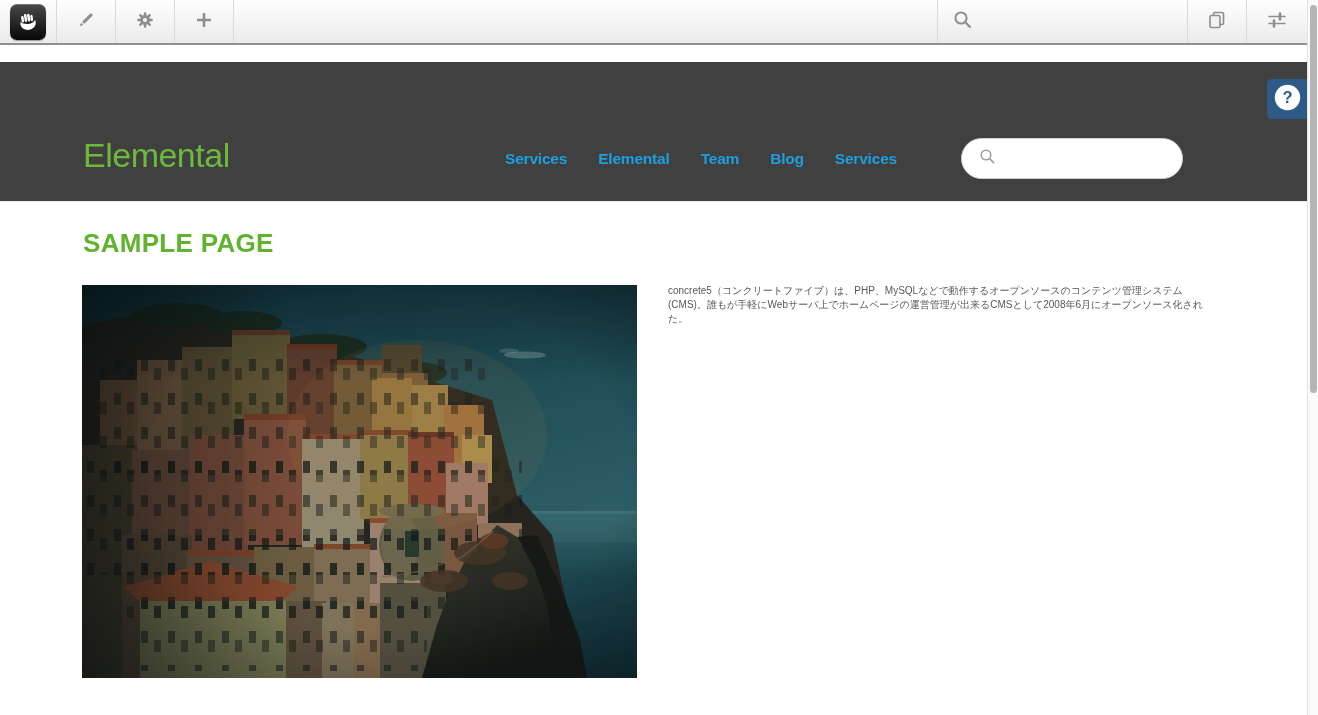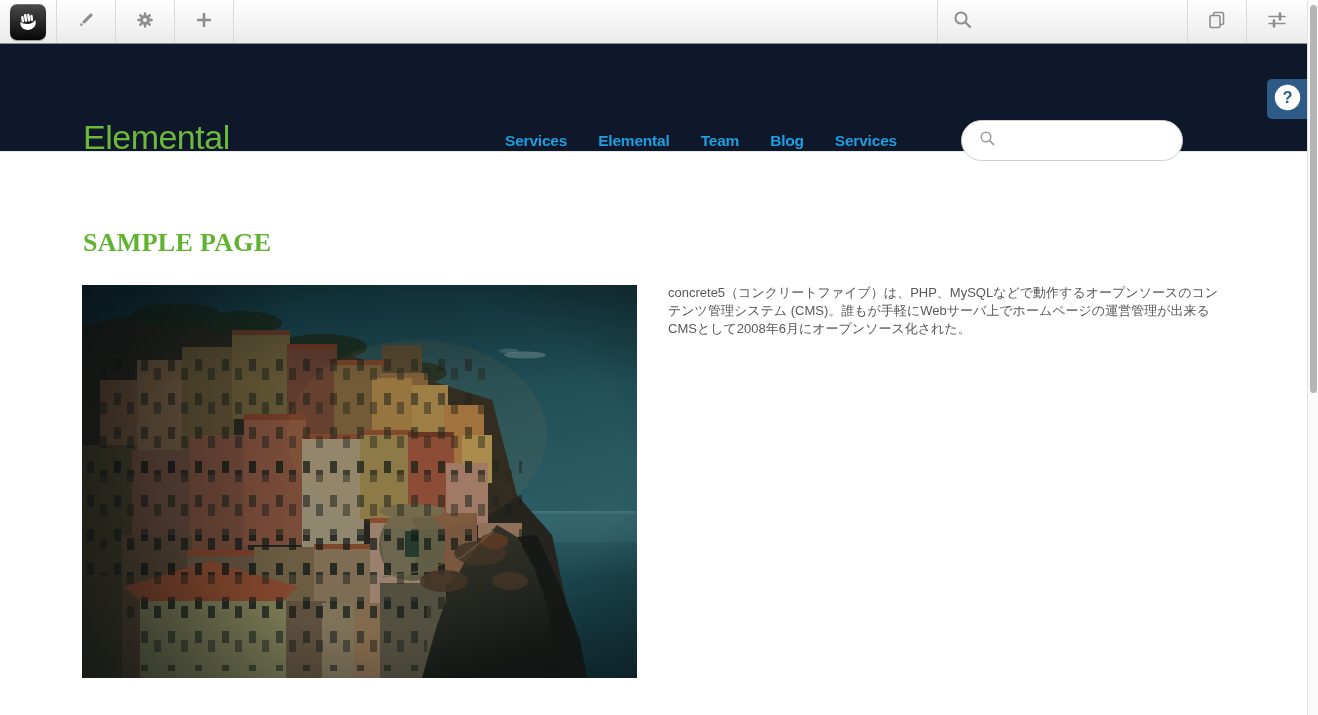--- a/index.html
+++ b/index.html
@@ -29,22 +29,22 @@
   .tcell.sliders-cell{ width:60px; border-right:none; }
   .c5-logo-tile {
     width:36px; height:36px; border-radius:7px;
     background:linear-gradient(#4a4a4a,#060606);
     box-shadow:inset 0 1px 0 rgba(255,255,255,.25), 0 1px 1px rgba(0,0,0,.35);
     display:flex; align-items:center; justify-content:center;
   }
 
   
   .site-header {
-    position:absolute; top:44px; left:0; width:1307px; height:108px;
-    background:#0f172a; border-bottom:1px solid #e7e7e7;
+    position:absolute; top:62px; left:0; width:1307px; height:140px;
+    background:#404040; border-bottom:1px solid #e7e7e7;
   }
   .site-logo {
     position:absolute; left:83px; top:74px;
     font-size:34px; font-weight:400; letter-spacing:-0.5px;
     color:#6cb93c; cursor:pointer;
   }
   .site-nav { position:absolute; left:505px; top:88px; display:flex; gap:31px; }
   .site-nav a {
     font-size:15.5px; font-weight:bold; letter-spacing:-0.2px;
     color:#1d9fdf; text-decoration:none; white-space:nowrap; cursor:pointer;
@@ -63,30 +63,29 @@
     position:absolute; left:1267px; top:79px; width:40px; height:40px;
     background:#2e5a88; border-radius:5px 0 0 5px;
     display:flex; align-items:center; justify-content:center; cursor:pointer;
   }
 
   
   .page-title {
     position:absolute; left:83px; top:211px;
     font-size:26px; font-weight:bold; letter-spacing:0.3px;
     color:#5fb32e;
-    font-family:Liberation Serif, serif;
   }
   .photo-frame {
     position:absolute; left:82px; top:285px; width:555px; height:393px;
     overflow:hidden; background:#1c4750;
   }
   .photo-frame svg { display:block; }
   .content-text {
     position:absolute; left:668px; top:284px; width:552px;
-    font-size:13px; line-height:1.38; color:#58585b;
+    font-size:10px; line-height:1.38; color:#58585b;
   }
   .content-text p { margin:0 0 15px 0; }
 
   
   .scroll-track {
     position:absolute; left:1307px; top:0; width:11px; height:715px;
     background:#fafafa; border-left:1px solid #e3e3e3;
   }
   .scroll-thumb {
     position:absolute; left:1.5px; top:5px; width:7px; height:388px;

